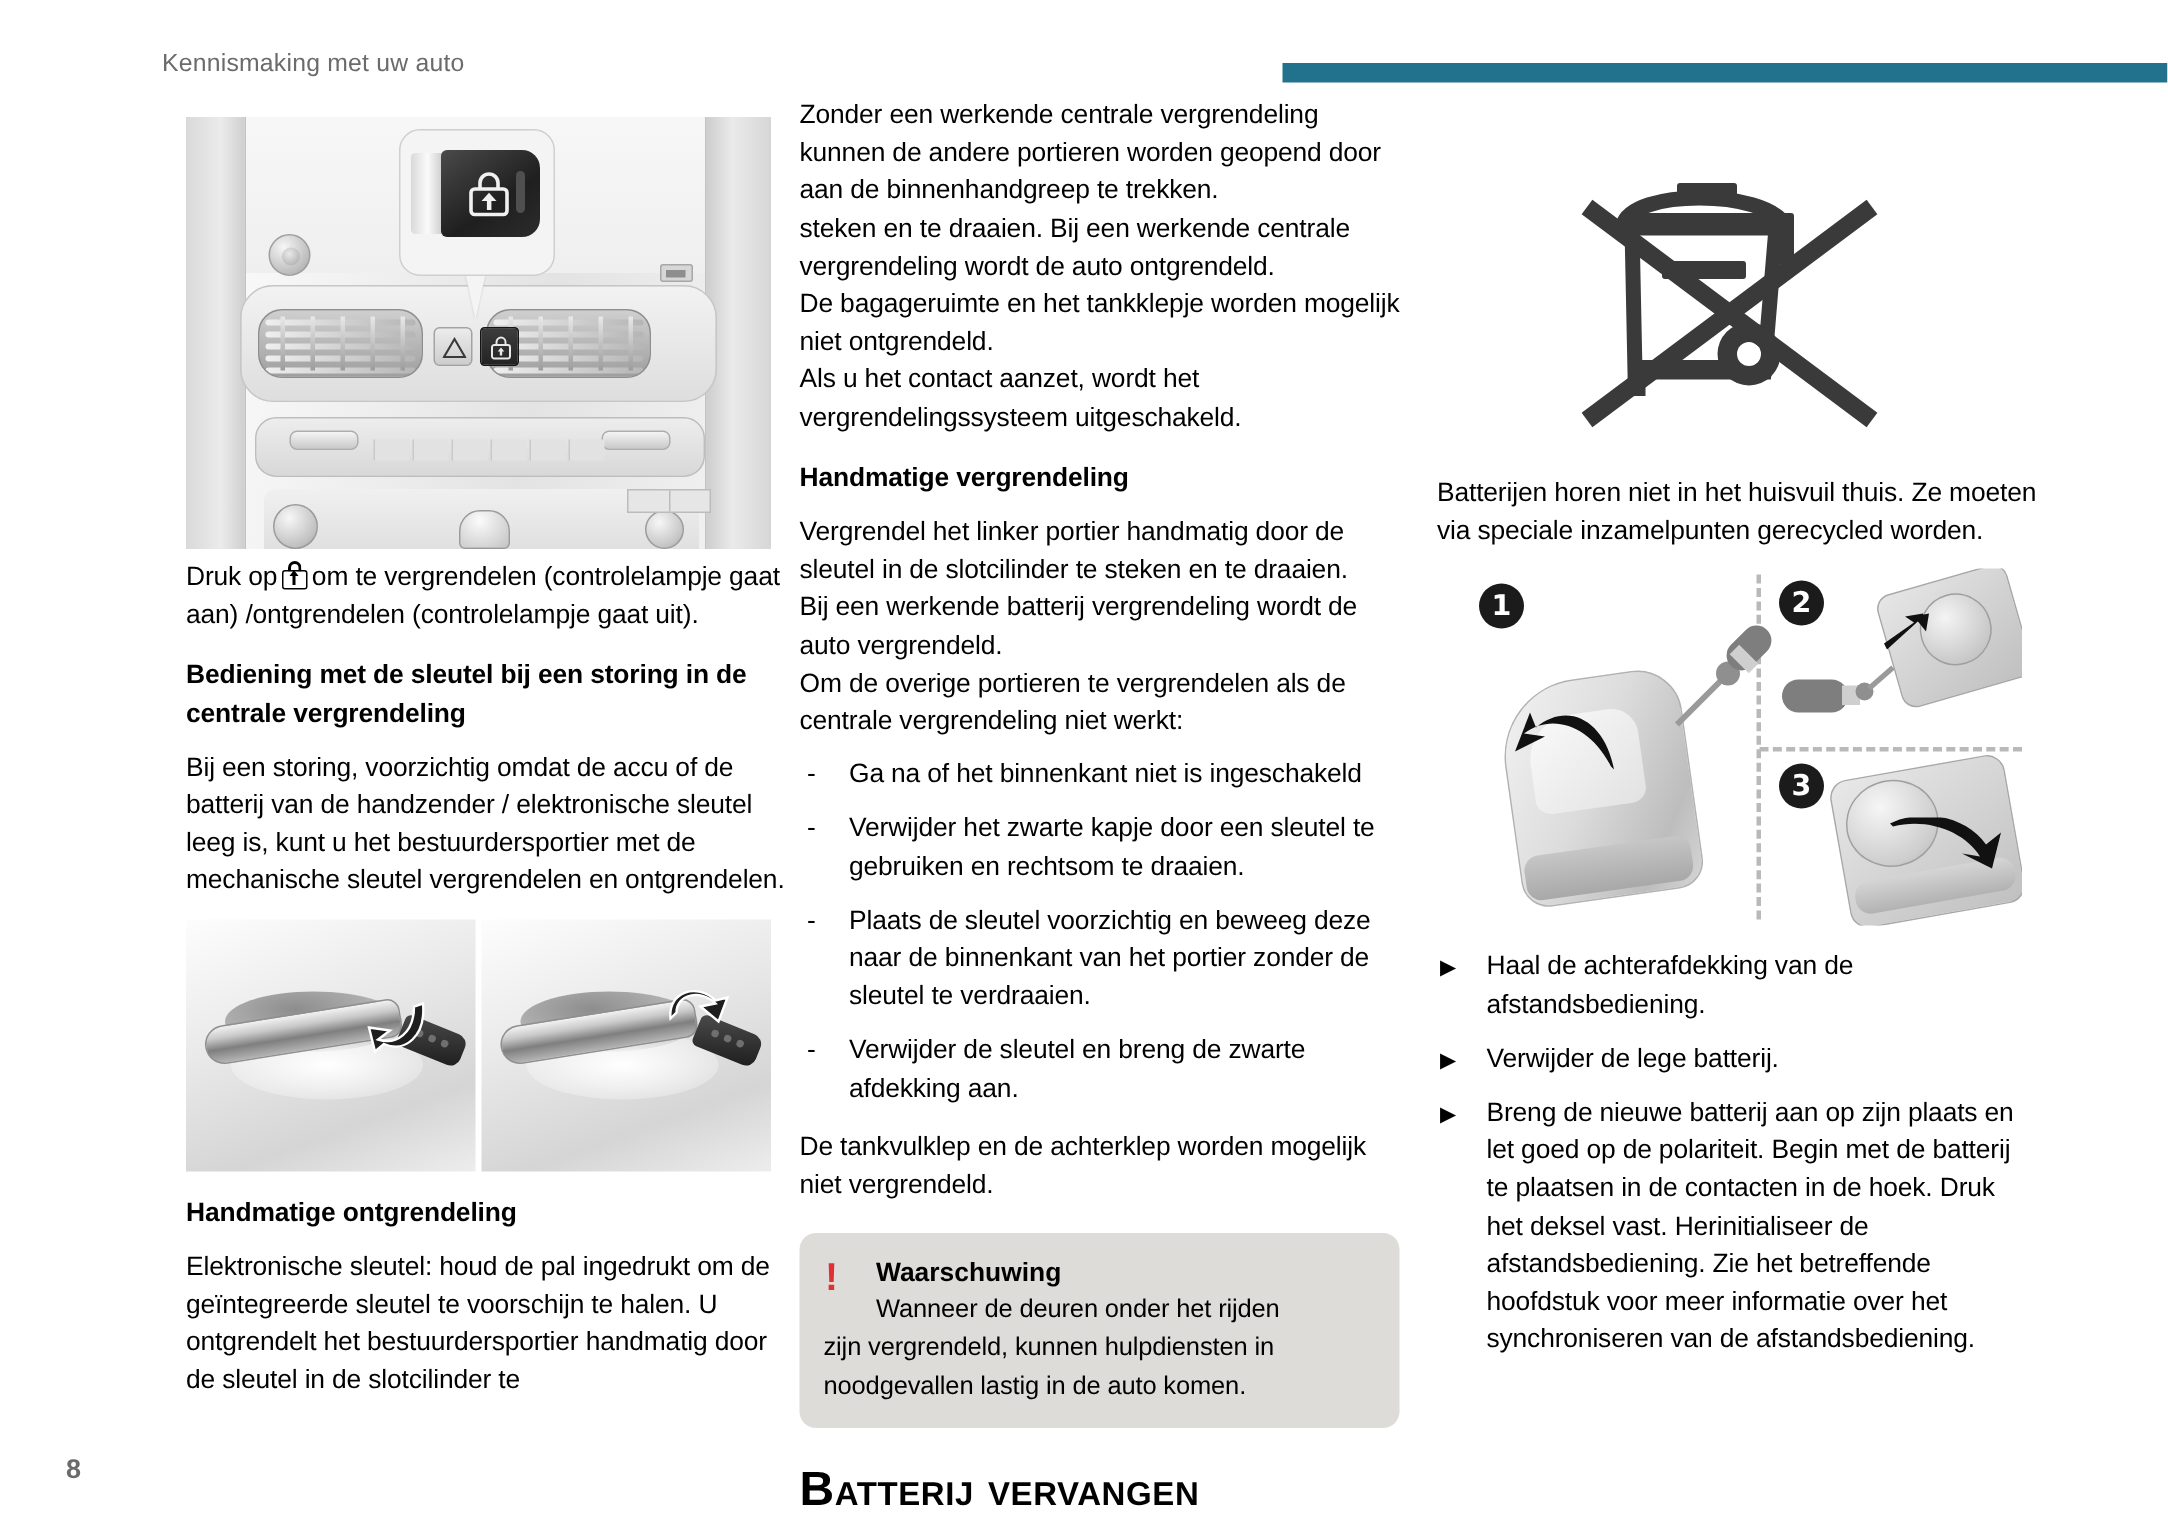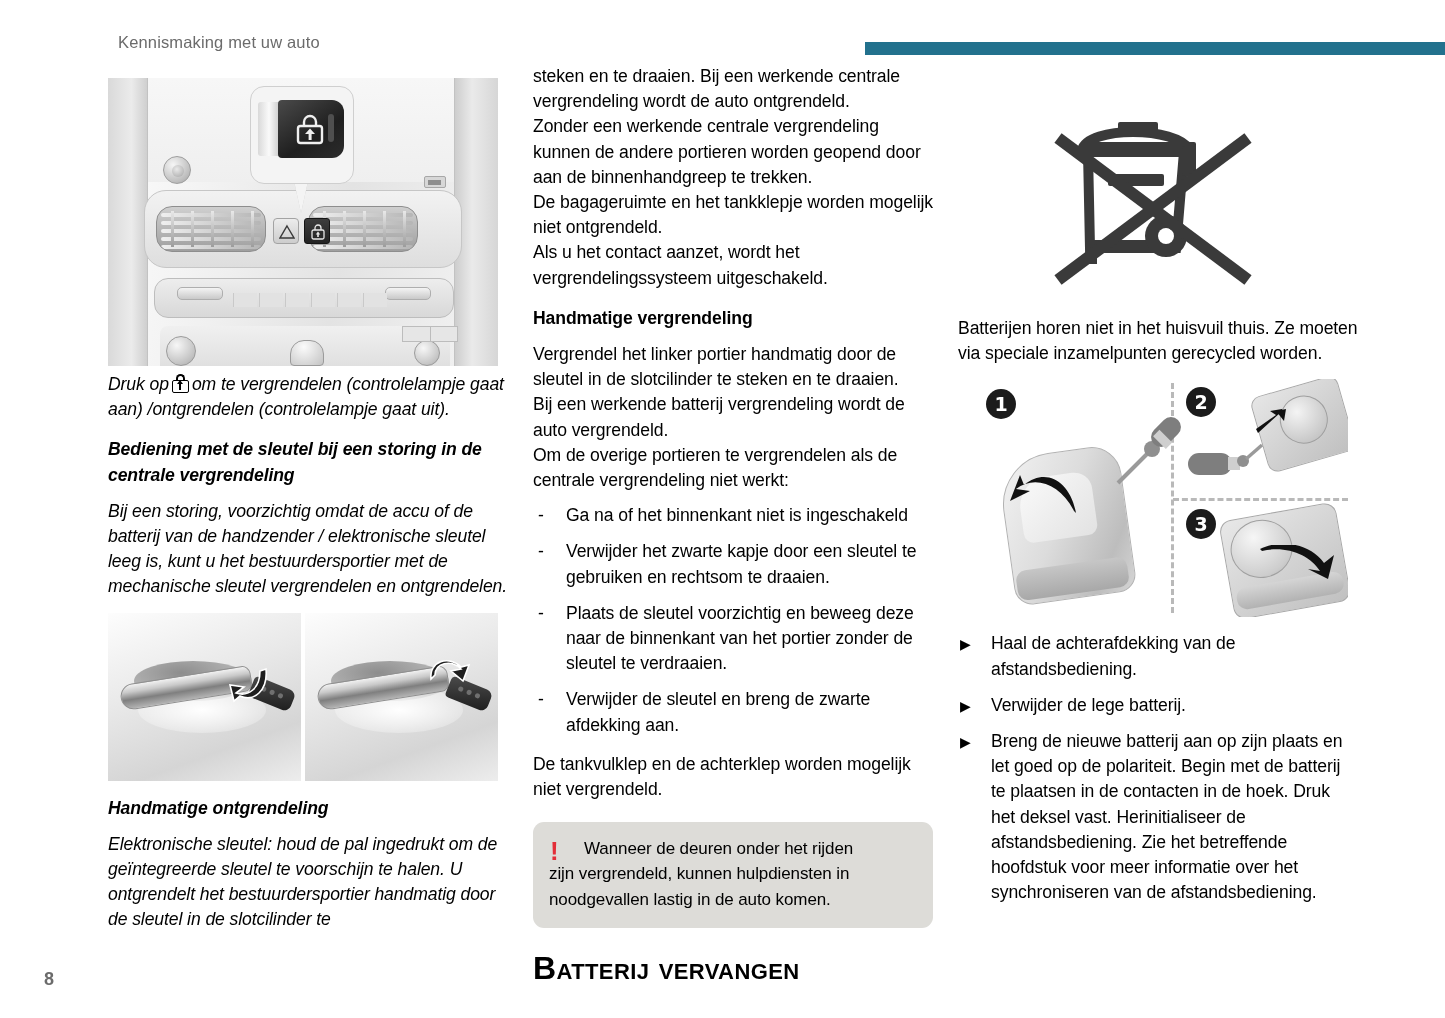--- a/index.html
+++ b/index.html
@@ -10,21 +10,21 @@
     background: #ffffff;
     font-family: "Liberation Sans", sans-serif;
     color: #000000;
     overflow: hidden;
     position: relative;
   }
 
   
   .page-header {
     position: absolute;
-    left: 10px; top: 0;
+    left: 0; top: 0;
     width: 1170px;
     height: 64px;
   }
   .running-head {
     position: absolute;
     left: 108px;
     top: 33px;
     font-size: 16.5px;
     color: #6b6b6b;
     letter-spacing: 0.15px;
@@ -54,21 +54,21 @@
     position: absolute;
     left: 0; top: 64px;
     width: 1445px;
     height: 890px;
   }
   .col {
     position: absolute;
     top: 0;
     width: 400px;
   }
-  .col-1 { left: 108px; font-style: italic; }
+  .col-1 { left: 124px; }
   .col-2 { left: 533px; }
   .col-3 { left: 958px; }
 
   p, .h3, .h2, li {
     margin: 0;
   }
   .body-text {
     font-size: 17.6px;
     line-height: 25.2px;
     margin: 0 0 13px 0;
@@ -648,22 +648,22 @@
           <path d="M8 16 C8 4, 24 0, 34 10 L24 12 L36 22 L42 6 L34 8 C22 -4, 2 2, 4 20 Z" fill="#1e1e1e" stroke="#ffffff" stroke-width="1.6"></path>
         </svg>
       </div>
     </div>
 
     <h3 class="h3">Handmatige ontgrendeling</h3>
     <p class="body-text">Elektronische sleutel: houd de pal ingedrukt om de geïntegreerde sleutel te voorschijn te halen. U ontgrendelt het bestuurdersportier handmatig door de sleutel in de slotcilinder te</p>
   </div>
 
   <div class="col col-2">
+    <p class="body-text tight">Zonder een werkende centrale vergrendeling kunnen de andere portieren worden geopend door aan de binnenhandgreep te trekken.</p>
     <p class="body-text tight">steken en te draaien. Bij een werkende centrale vergrendeling wordt de auto ontgrendeld.</p>
-    <p class="body-text tight">Zonder een werkende centrale vergrendeling kunnen de andere portieren worden geopend door aan de binnenhandgreep te trekken.</p>
     <p class="body-text tight">De bagageruimte en het tankklepje worden mogelijk niet ontgrendeld.</p>
     <p class="body-text">Als u het contact aanzet, wordt het vergrendelingssysteem uitgeschakeld.</p>
 
     <h3 class="h3">Handmatige vergrendeling</h3>
     <p class="body-text tight">Vergrendel het linker portier handmatig door de sleutel in de slotcilinder te steken en te draaien.</p>
     <p class="body-text tight">Bij een werkende batterij vergrendeling wordt de auto vergrendeld.</p>
     <p class="body-text tight">Om de overige portieren te vergrendelen als de centrale vergrendeling niet werkt:</p>
 
     <ul class="dash-list">
       <li>
@@ -681,20 +681,21 @@
       <li>
         <span class="bullet-dash">-</span>
         <span>Verwijder de sleutel en breng de zwarte afdekking aan.</span>
       </li>
     </ul>
 
     <p class="body-text">De tankvulklep en de achterklep worden mogelijk niet vergrendeld.</p>
 
     <div class="warning-box">
       <div class="warn-bang">!</div>
+      <div class="warn-title">Waarschuwing</div>
       <div class="warn-body">
         <span>Wanneer de deuren onder het rijden</span>
         <span class="wrap-back">zijn vergrendeld, kunnen hulpdiensten in noodgevallen lastig in de auto komen.</span>
       </div>
     </div>
 
     <h2 class="h2">Batterij vervangen</h2>
 
   </div>
 

